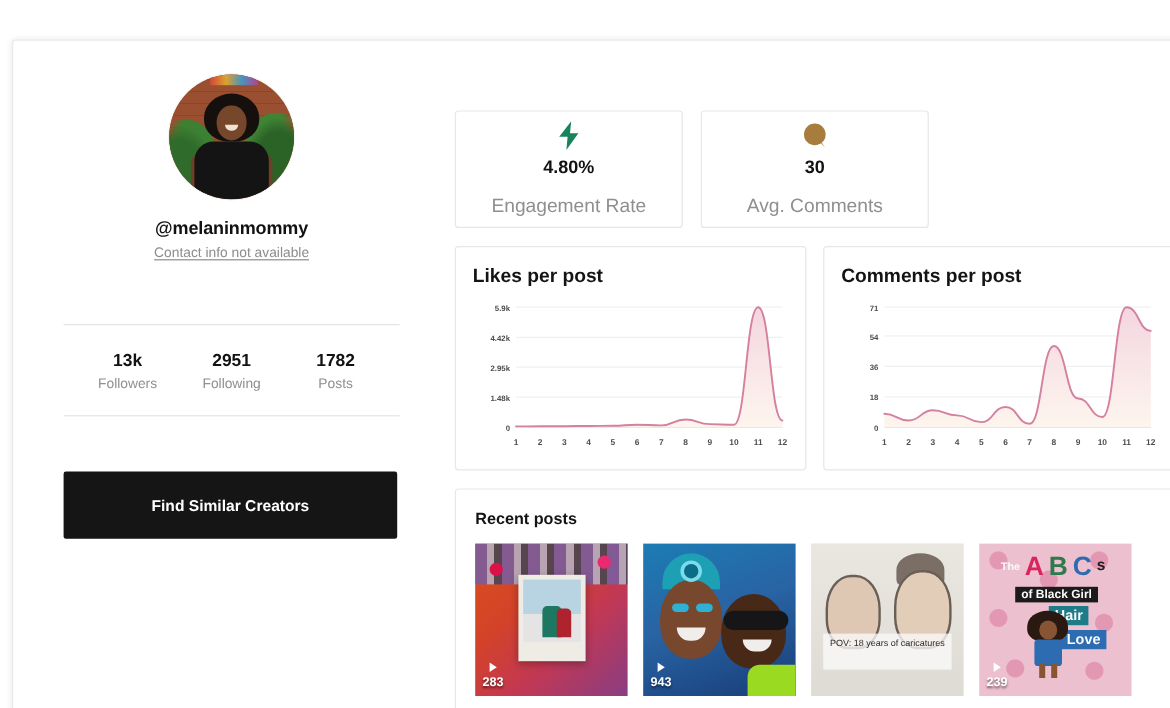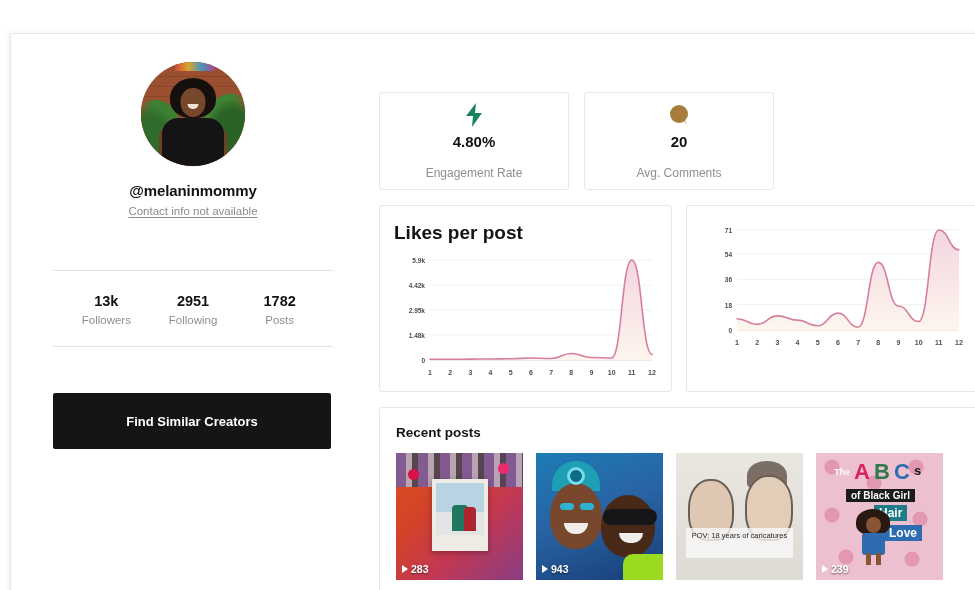--- a/index.html
+++ b/index.html
@@ -122,30 +122,30 @@
   .right-col { position: absolute; left: 368px; top: 58px; width: 600px; }
 
   .kpi-row { display: flex; gap: 15px; }
   .kpi-card {
     width: 190px; height: 98px;
     background: #fff; border: 1px solid #e7e7e7; border-radius: 3px;
     display: flex; flex-direction: column; align-items: center; justify-content: center;
   }
   .kpi-icon { height: 26px; display: flex; align-items: center; justify-content: center; margin-bottom: 5px; }
   .kpi-val { font-size: 15px; font-weight: 700; color: #121212; margin-bottom: 16px; }
-  .kpi-lbl { font-size: 12px; color: #8f8f8f; }
+  .kpi-lbl { font-size: 16px; color: #8f8f8f; }
 
   
   .charts-row { display: flex; gap: 14px; margin-top: 15px; }
   .chart-card {
     width: 293px; height: 187px;
     background: #fff; border: 1px solid #e7e7e7; border-radius: 3px;
     padding: 16px 14px 8px 14px;
   }
-  .chart-title { font-size: 19px; font-weight: 700; color: #141414; margin-bottom: 8px; }
+  .chart-title { font-size: 16px; font-weight: 700; color: #141414; margin-bottom: 8px; }
   .chart-svg { display: block; }
 
   
   .posts-card {
     margin-top: 15px;
     width: 600px; height: 210px;
     background: #fff; border: 1px solid #e7e7e7; border-radius: 3px;
     padding: 17px 16px 0 16px;
     overflow: hidden;
   }
@@ -155,20 +155,21 @@
   .thumb {
     position: relative; width: 127px; height: 127px;
     overflow: hidden; background: #ddd;
   }
   .views-badge {
     position: absolute; left: 6px; bottom: 5px;
     display: flex; align-items: center; gap: 3px;
     color: #fff; font-size: 10.5px; font-weight: 700;
     text-shadow: 0 1px 2px rgba(0,0,0,0.55);
     z-index: 4;
+    flex-direction: column;
   }
   .play-tri {
     width: 0; height: 0;
     border-left: 6px solid #fff;
     border-top: 4px solid transparent;
     border-bottom: 4px solid transparent;
   }
   .post-stats {
     display: flex; align-items: center; justify-content: center; gap: 4px;
     padding-top: 10px;
@@ -319,21 +320,21 @@
         </div>
 
 
         <div class="kpi-card">
           <div class="kpi-icon">
             <svg width="22" height="22" viewBox="0 0 22 22" aria-hidden="true">
               <circle cx="11" cy="10" r="9" fill="#a87c3c"></circle>
               <path d="M15 16 L19.5 21 L16 15.5 Z" fill="#a87c3c"></path>
             </svg>
           </div>
-          <div class="kpi-val">20</div>
+          <div class="kpi-val">30</div>
           <div class="kpi-lbl">Avg. Comments</div>
         </div>
       </div>
 
       <div class="charts-row">
 
         <div class="chart-card">
           <div class="chart-title">Likes per post</div>
           <svg class="chart-svg" id="chart-likes" width="264" height="130" viewBox="0 0 264 130">
               <defs>
@@ -363,20 +364,21 @@
               <text x="197.45454545454547" y="123" text-anchor="middle" font-size="7" font-weight="700" fill="#4d4d4d" font-family="&quot;Liberation Sans&quot;, sans-serif">9</text>
               <text x="217.63636363636365" y="123" text-anchor="middle" font-size="7" font-weight="700" fill="#4d4d4d" font-family="&quot;Liberation Sans&quot;, sans-serif">10</text>
               <text x="237.81818181818184" y="123" text-anchor="middle" font-size="7" font-weight="700" fill="#4d4d4d" font-family="&quot;Liberation Sans&quot;, sans-serif">11</text>
               <text x="258" y="123" text-anchor="middle" font-size="7" font-weight="700" fill="#4d4d4d" font-family="&quot;Liberation Sans&quot;, sans-serif">12</text>
               <path d="M36,107.32203389830508 C46.09090909090909,107.32203389830508 46.09090909090909,107.23728813559322 56.18181818181819,107.23728813559322 C66.27272727272728,107.23728813559322 66.27272727272728,107.15254237288136 76.36363636363637,107.15254237288136 C86.45454545454547,107.15254237288136 86.45454545454547,106.98305084745763 96.54545454545455,106.98305084745763 C106.63636363636364,106.98305084745763 106.63636363636364,106.8135593220339 116.72727272727273,106.8135593220339 C126.81818181818184,106.8135593220339 126.81818181818184,105.96610169491525 136.90909090909093,105.96610169491525 C147,105.96610169491525 147,106.47457627118644 157.0909090909091,106.47457627118644 C167.1818181818182,106.47457627118644 167.1818181818182,101.55932203389831 177.27272727272728,101.55932203389831 C187.36363636363637,101.55932203389831 187.36363636363637,105.45762711864407 197.45454545454547,105.45762711864407 C207.54545454545456,105.45762711864407 207.54545454545456,105.96610169491525 217.63636363636365,105.96610169491525 C227.72727272727275,105.96610169491525 227.72727272727275,8 237.81818181818184,8 C247.90909090909093,8 247.90909090909093,102.40677966101696 258,102.40677966101696 L258,108 L36,108 Z" fill="url(#gradLikes)"></path>
               <path d="M36,107.32203389830508 C46.09090909090909,107.32203389830508 46.09090909090909,107.23728813559322 56.18181818181819,107.23728813559322 C66.27272727272728,107.23728813559322 66.27272727272728,107.15254237288136 76.36363636363637,107.15254237288136 C86.45454545454547,107.15254237288136 86.45454545454547,106.98305084745763 96.54545454545455,106.98305084745763 C106.63636363636364,106.98305084745763 106.63636363636364,106.8135593220339 116.72727272727273,106.8135593220339 C126.81818181818184,106.8135593220339 126.81818181818184,105.96610169491525 136.90909090909093,105.96610169491525 C147,105.96610169491525 147,106.47457627118644 157.0909090909091,106.47457627118644 C167.1818181818182,106.47457627118644 167.1818181818182,101.55932203389831 177.27272727272728,101.55932203389831 C187.36363636363637,101.55932203389831 187.36363636363637,105.45762711864407 197.45454545454547,105.45762711864407 C207.54545454545456,105.45762711864407 207.54545454545456,105.96610169491525 217.63636363636365,105.96610169491525 C227.72727272727275,105.96610169491525 227.72727272727275,8 237.81818181818184,8 C247.90909090909093,8 247.90909090909093,102.40677966101696 258,102.40677966101696" fill="none" stroke="#d4809e" stroke-width="1.6" stroke-linecap="round"></path>
             </svg>
         </div>
 
         <div class="chart-card">
+          <div class="chart-title">Comments per post</div>
           <svg class="chart-svg" id="chart-comments" width="264" height="130" viewBox="0 0 264 130">
               <defs>
                 <linearGradient id="gradComments" x1="0" y1="0" x2="0" y2="1">
                   <stop offset="0%" stop-color="#f3d3de" stop-opacity="0.95"></stop>
                   <stop offset="100%" stop-color="#fdf4ec" stop-opacity="0.9"></stop>
                 </linearGradient>
               </defs>
               <line x1="36" y1="8" x2="258" y2="8" stroke="#f0f0f0" stroke-width="1"></line>
               <text x="31" y="11" text-anchor="end" font-size="6.5" font-weight="700" fill="#4d4d4d" font-family="&quot;Liberation Sans&quot;, sans-serif">71</text>
               <line x1="36" y1="31.94366197183099" x2="258" y2="31.94366197183099" stroke="#f0f0f0" stroke-width="1"></line>

